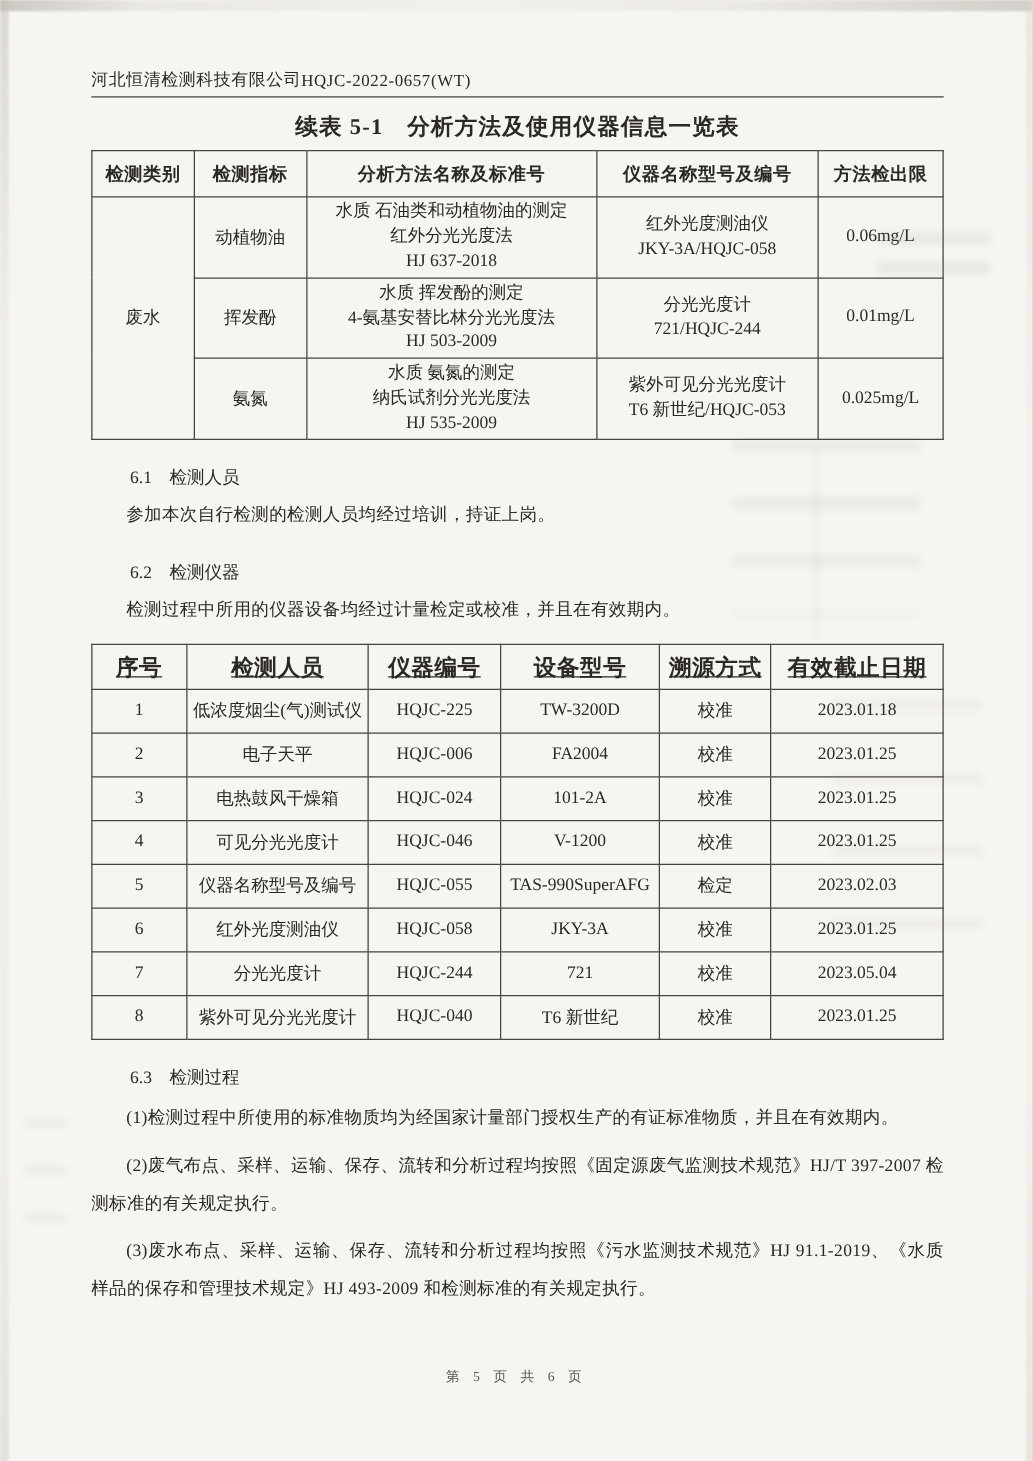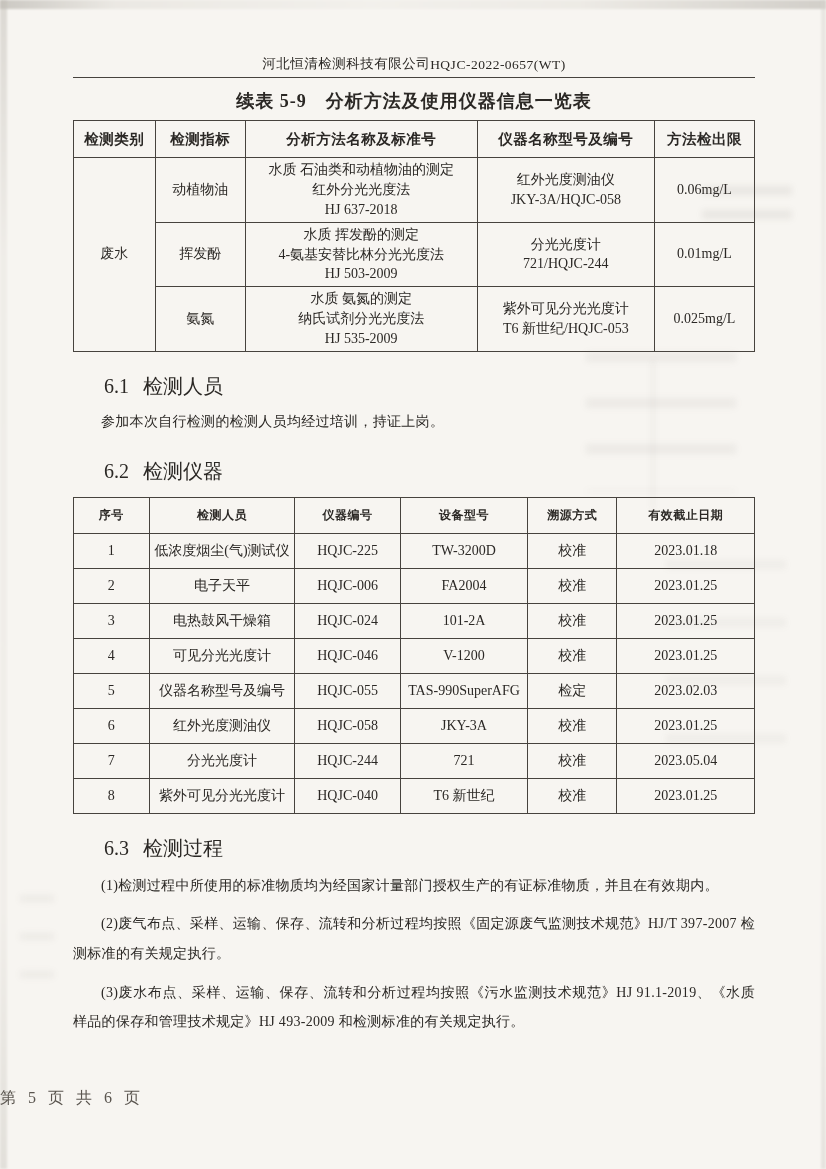--- a/index.html
+++ b/index.html
@@ -26,68 +26,68 @@
   .bleed-1 { top:186px; right:34px; width:90px; height:48px;
     background:repeating-linear-gradient(180deg,rgba(122,117,110,.22) 0 9px,transparent 9px 24px); }
   .bleed-2 { top:352px; right:90px; width:150px; height:140px;
     background:repeating-linear-gradient(180deg,rgba(118,113,106,.16) 0 10px,transparent 10px 46px); }
   .bleed-3 { top:360px; right:172px; width:2px; height:150px; background:rgba(110,105,98,.25); }
   .bleed-4 { top:560px; right:40px; width:120px; height:210px;
     background:repeating-linear-gradient(180deg,rgba(120,115,108,.12) 0 9px,transparent 9px 58px); }
   .bleed-5 { top:895px; left:20px; width:34px; height:90px;
     background:repeating-linear-gradient(180deg,rgba(120,115,108,.16) 0 7px,transparent 7px 38px); }
   
-  .hdr { display:flex; justify-content:center; align-items:flex-end;
+  .hdr { display:flex; justify-content:flex-start; align-items:flex-end;
     font-size:13.5px; letter-spacing:.5px; }
   .hdr-rule { border-bottom:1.6px solid #47433e; margin-top:4px; }
   
   .doc-title { text-align:center; font-weight:bold; font-size:18px;
     letter-spacing:1px; margin:11px 0 7px; }
   
   table { width:100%; border-collapse:collapse; table-layout:fixed;border-radius:14px; }
   th,td { border:1.4px solid #47433e; text-align:center; vertical-align:middle;
     padding:2px 3px; overflow:hidden; }
   .t1 th { font-weight:bold; font-size:14.5px; height:32px; letter-spacing:.5px; }
   .t1 td { font-size:14px; }
   .t1 .lines div { line-height:1.42; }
   .t1 tbody td { height:58px; }
-  .t2 th { font-weight:bold; font-size:12px; height:31px; letter-spacing:.5px; }
+  .t2 th { font-weight:bold; font-size:18px; height:31px; letter-spacing:.5px;text-decoration:underline; }
   .t2 td { font-size:14px; height:30px; }
   
   .sec-h { font-weight:bold; font-size:17.5px; letter-spacing:.5px; margin:25px 0 0 0; }
-  .sub-h { font-size:20px; margin:21px 0 0 31px; }
+  .sub-h { font-size:14px; margin:21px 0 0 31px; }
   .sub-h .num { margin-right:14px; }
   .para { font-size:14px; line-height:2.12; text-align:justify;
     text-indent:2em; margin:7px 0 0 0; letter-spacing:.3px; }
   .para-tight { margin-top:9px; }
   .t2-wrap { margin-top:12px; }
   
-  .footer { position:absolute; left:0; right:0; bottom:60px; 
-    font-size:16px; color:#5a554f; letter-spacing:4px; }
+  .footer { position:absolute; left:0; right:0; bottom:60px; text-align:center;
+    font-size:11px; color:#5a554f; letter-spacing:4px; }
 </style>
 </head>
 <body>
 
 <div class="page">
   <div class="scan-top"></div>
   <div class="scan-left"></div>
   <div class="scan-right"></div>
   <div class="bleed bleed-1"></div>
   <div class="bleed bleed-2"></div>
   <div class="bleed bleed-3"></div>
   <div class="bleed bleed-4"></div>
   <div class="bleed bleed-5"></div>
 
   <div class="hdr">
     <span>河北恒清检测科技有限公司</span>
     <span>HQJC-2022-0657(WT)</span>
   </div>
   <div class="hdr-rule"></div>
 
-  <div class="doc-title">续表 5-9　分析方法及使用仪器信息一览表</div>
+  <div class="doc-title">续表 5-1　分析方法及使用仪器信息一览表</div>
 
   <table class="t1">
     <colgroup>
       <col style="width:12%">
         <col style="width:13.2%">
         <col style="width:34.1%">
         <col style="width:26%">
         <col style="width:14.7%">
     </colgroup>
     <thead>
@@ -145,20 +145,21 @@
 
 
   <div class="sub-h">
     <span class="num">6.1</span><span>检测人员</span>
   </div>
   <p class="para">参加本次自行检测的检测人员均经过培训，持证上岗。</p>
 
   <div class="sub-h">
     <span class="num">6.2</span><span>检测仪器</span>
   </div>
+  <p class="para">检测过程中所用的仪器设备均经过计量检定或校准，并且在有效期内。</p>
 
   <div class="t2-wrap">
   <table class="t2">
     <colgroup>
       <col style="width:11.1%">
           <col style="width:21.4%">
           <col style="width:15.5%">
           <col style="width:18.7%">
           <col style="width:13.1%">
           <col style="width:20.2%">

